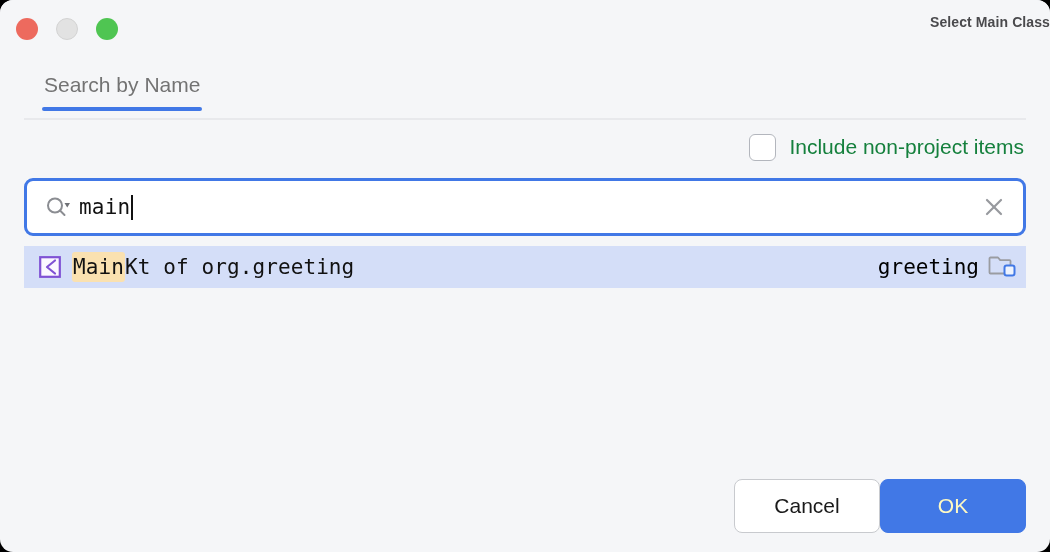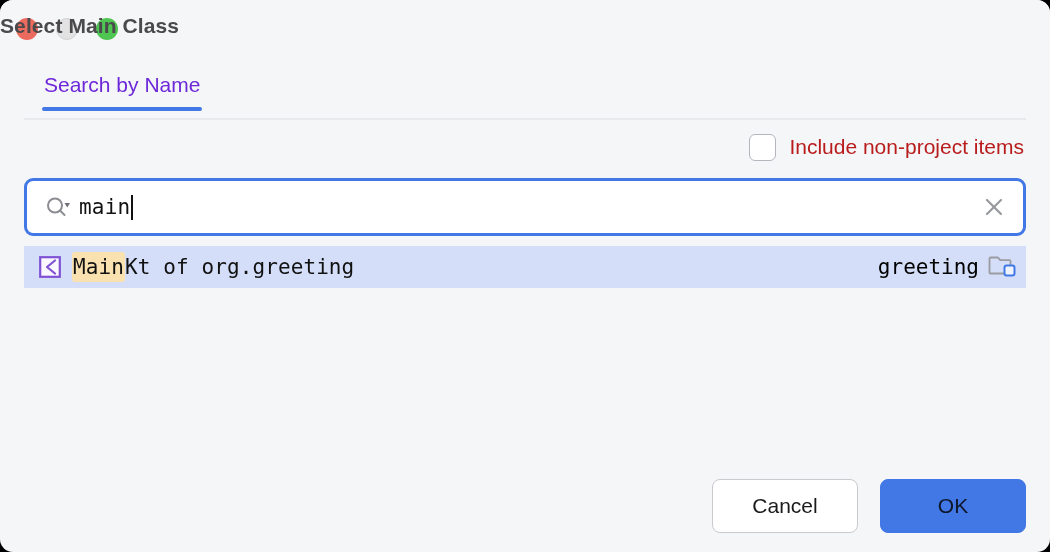--- a/index.html
+++ b/index.html
@@ -47,39 +47,39 @@
     box-sizing: border-box;
   }
   .light.close  { background: #ed6a5e; }
   .light.min    { background: #e2e2e2; border: 1px solid #d3d3d3; }
   .light.zoom   { background: #4fc552; }
 
   .dialog-title {
     position: absolute;
     left: 0; right: 0;
     top: 14px;
-    text-align: left;
-    font-size: 21px;
+    text-align: right;
+    font-size: 14px;
     font-weight: bold;
     color: #4a4a4d;
     letter-spacing: 0.1px;
   }
 
   
   .tabbar {
     position: relative;
     height: 64px;
     padding-left: 44px;
     display: flex;
     align-items: flex-start;
   }
   .tab {
     position: relative;
     font-size: 21px;
-    color: #6d28d9;
+    color: #737373;
     padding: 16px 0 14px 0;
     margin-right: 48px;
     cursor: default;
     white-space: nowrap;
   }
   .tab .underline {
     position: absolute;
     left: -2px;
     right: -2px;
     bottom: 0;
@@ -115,21 +115,21 @@
   .checkbox {
     width: 27px;
     height: 27px;
     border: 1.5px solid #b3b6bd;
     border-radius: 6px;
     background: #ffffff;
     box-sizing: border-box;
   }
   .checkbox-label {
     font-size: 21px;
-    color: #b91c1c;
+    color: #15803d;
     white-space: nowrap;
   }
 
   
   .search-outer {
     margin: 13px 24px 0 24px;
     height: 58px;
     border: 3px solid #4178e6;
     border-radius: 9px;
     background: #ffffff;
@@ -217,21 +217,20 @@
     white-space: pre;
   }
 
   
   .footer {
     position: absolute;
     right: 24px;
     bottom: 19px;
     display: flex;
     align-items: center;
-    gap: 22px;
   }
   .btn {
     font-family: "Liberation Sans", sans-serif;
     font-size: 21px;
     border-radius: 8px;
     box-sizing: border-box;
     display: flex;
     align-items: center;
     justify-content: center;
     cursor: default;
@@ -242,21 +241,21 @@
     height: 54px;
     background: #ffffff;
     border: 1.5px solid #c8cace;
     color: #1a1a1a;
   }
   .btn-ok {
     width: 146px;
     height: 54px;
     background: #4178e6;
     border: 1.5px solid #4178e6;
-    color: #0f172a;
+    color: #fef9c3;
   }
 </style>
 </head>
 <body>
 
 <div class="dialog">
 
   <div class="titlebar">
     <div class="traffic">
       <div class="light close"></div>

